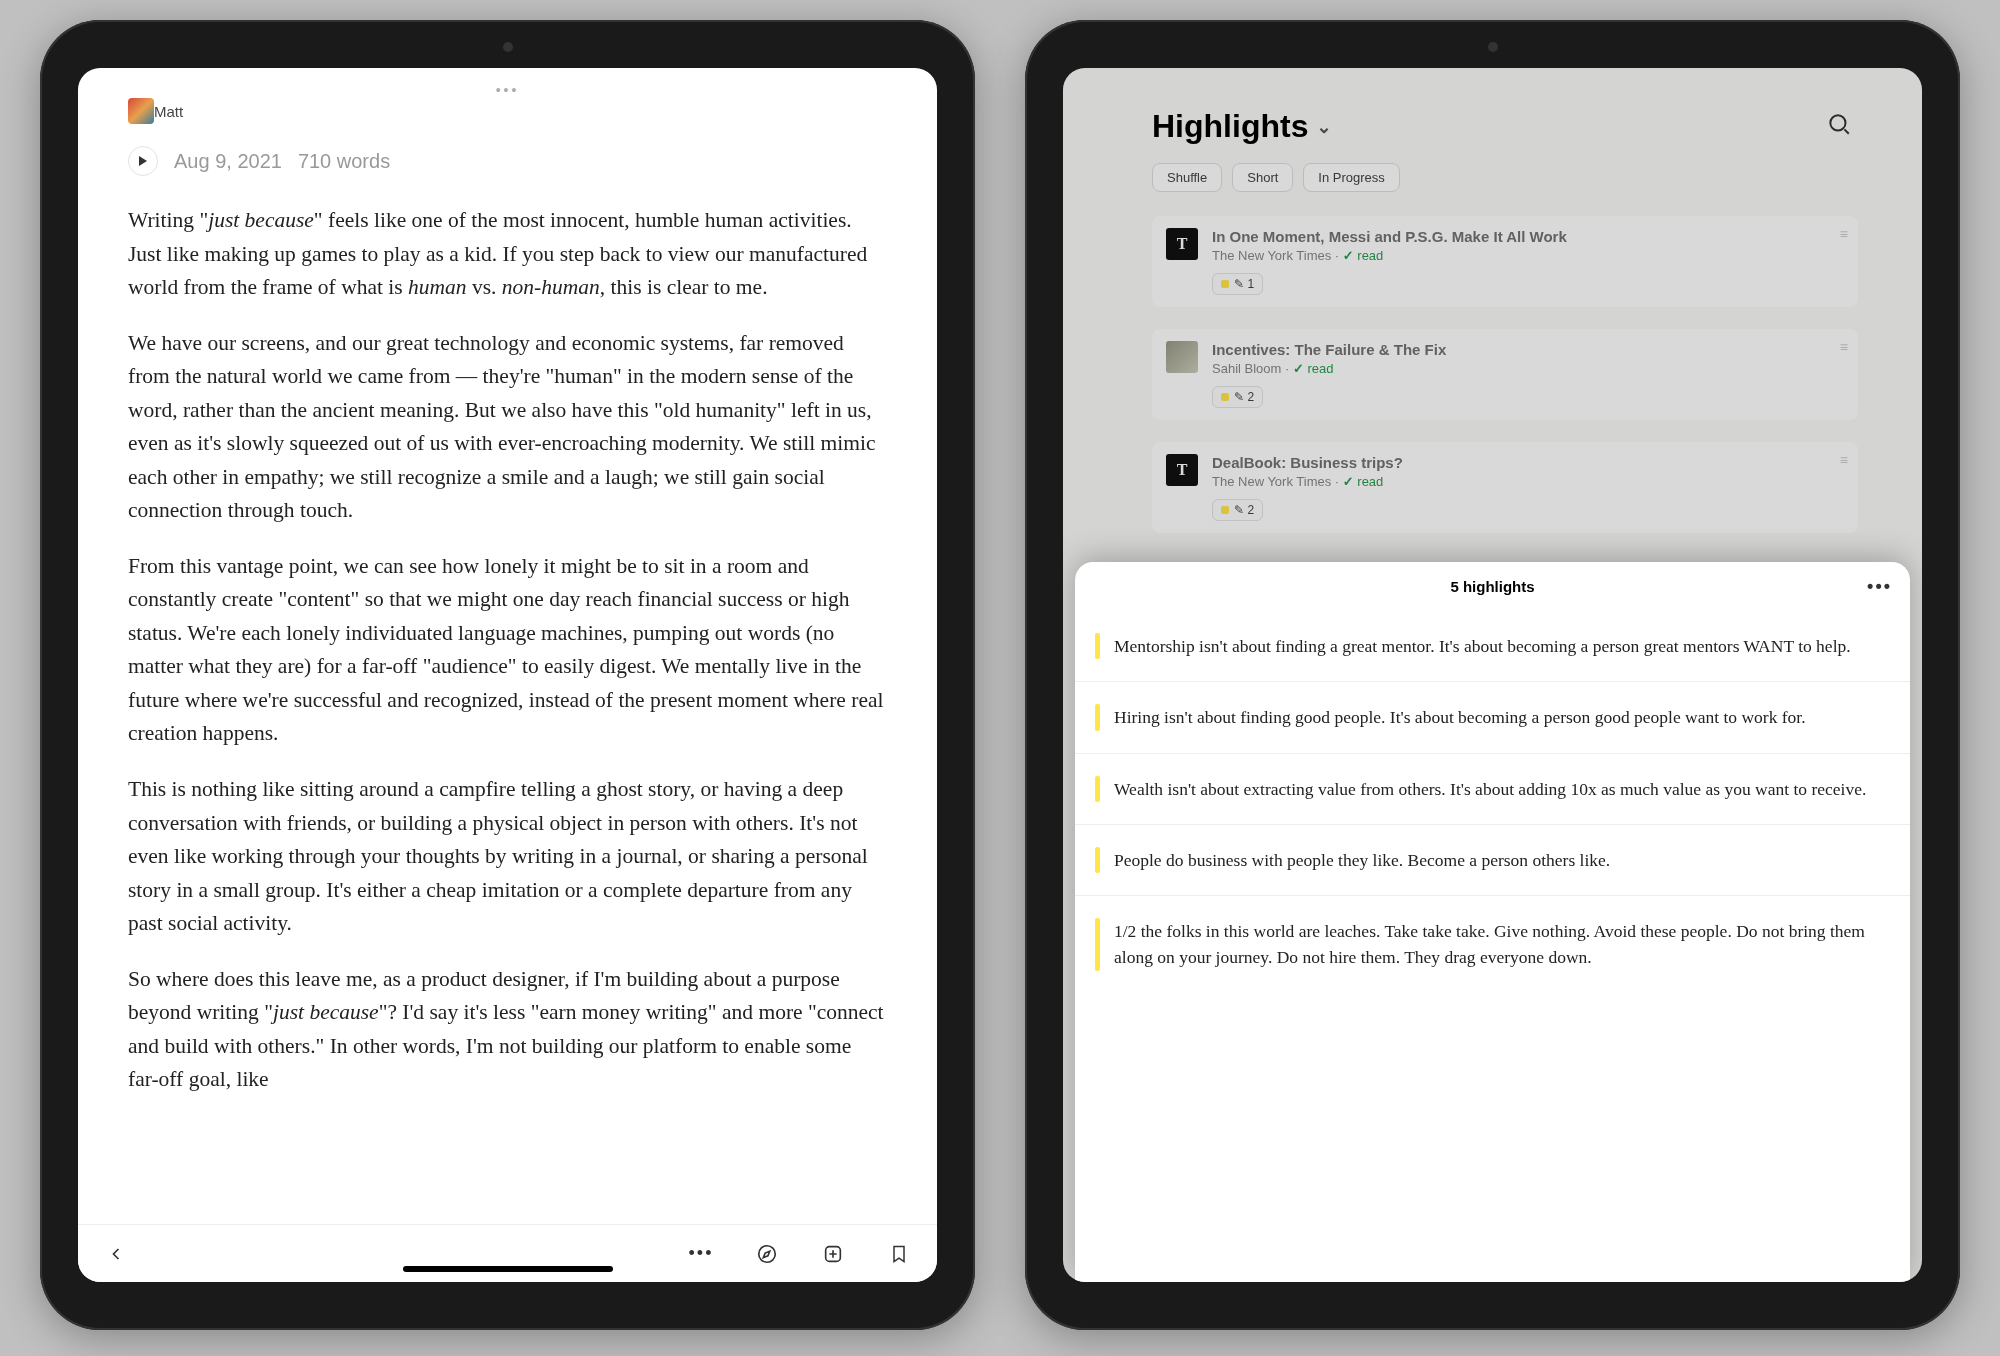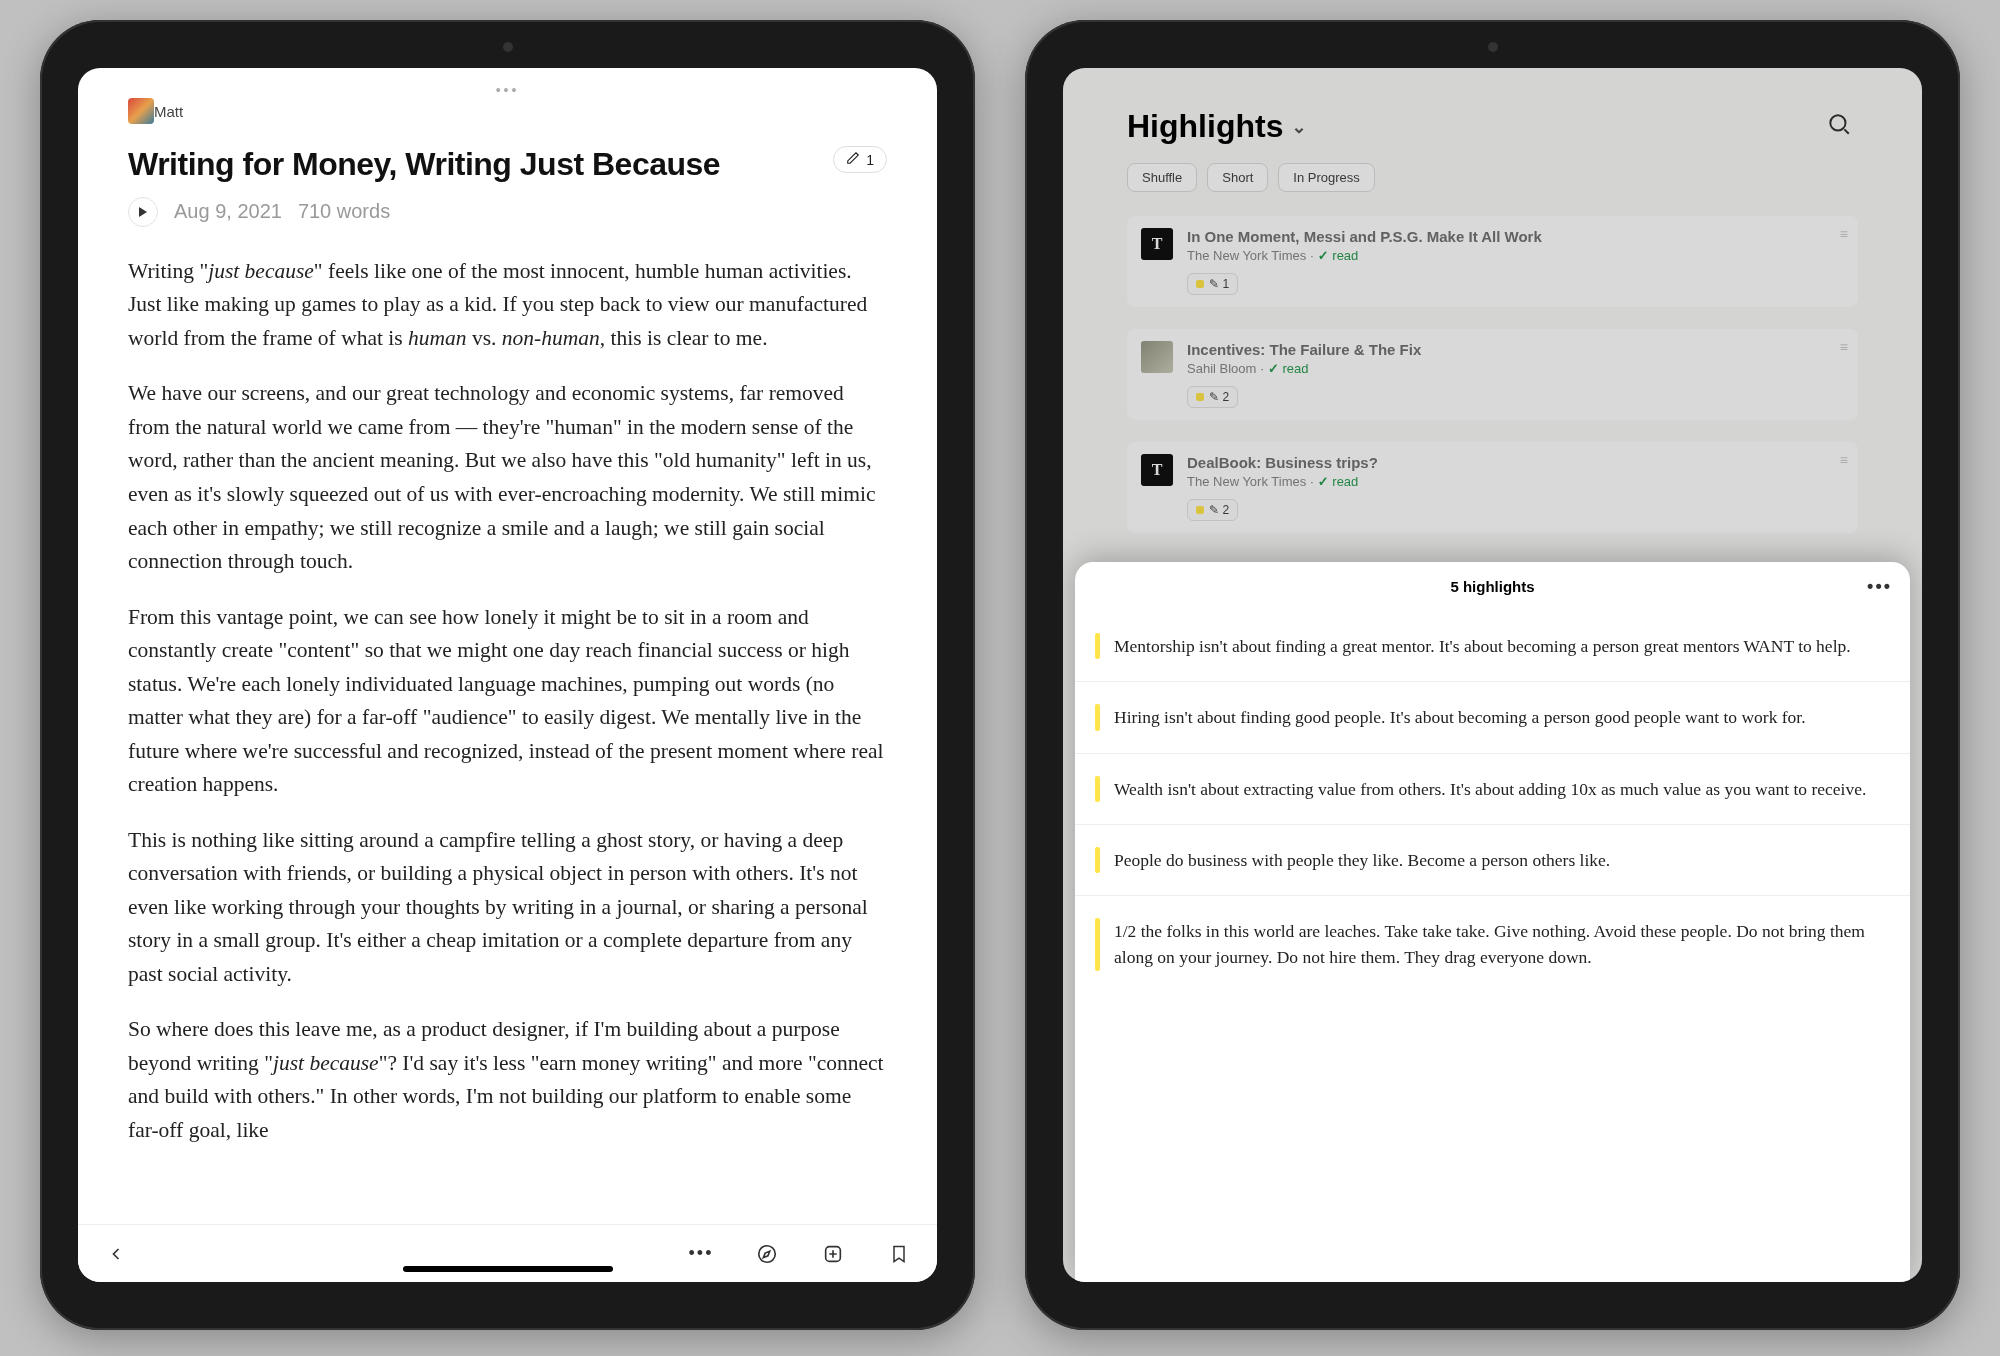--- a/index.html
+++ b/index.html
@@ -69,21 +69,21 @@
   .body em { font-style:italic; }
   .fade { position:absolute; left:0; right:0; bottom:58px; height:60px; background:linear-gradient(to bottom, rgba(255,255,255,0), #fff); }
   .dots-top { position:absolute; top:14px; left:50%; transform:translateX(-50%); letter-spacing:3px; color:#aaa; font-size:14px; }
   .toolbar { position:absolute; bottom:0; left:0; right:0; height:58px; border-top:1px solid #eee; background:#fff; display:flex; align-items:center; justify-content:space-between; padding:0 26px; }
   .toolbar .right { display:flex; gap:42px; align-items:center; }
   .icon { width:24px; height:24px; display:flex; align-items:center; justify-content:center; color:#333; }
 
   
   .statusbar { height:30px; display:flex; align-items:center; justify-content:space-between; padding:0 18px; font-size:12px; color:#222; }
   .status-right { display:flex; align-items:center; gap:6px; }
-  .highlights-page { padding: 40px 64px 0; position:relative; z-index:1; }
+  .highlights-page { padding: 40px 64px 0; position:relative; z-index:1;margin-left:25px; }
   .hl-header-row { display:flex; align-items:center; justify-content:space-between; }
   .hl-title { font-size:32px; font-weight:800; display:flex; align-items:center; gap:8px; }
   .hl-title .chev { font-size:18px; color:#555; }
   .search-circle { width:32px; height:32px; color:#333; }
   .filter-row { display:flex; gap:10px; margin:18px 0 24px;text-align:center; }
   .chip { border:1px solid #ddd; border-radius:8px; padding:6px 14px; font-size:13px; color:#444; background:#fff; }
   .card-list { display:flex; flex-direction:column; gap:22px; }
   .card { display:flex; gap:14px; background:#fff; border-radius:8px; padding:12px 14px; position:relative; }
   .drag { position:absolute; right:8px; top:10px; color:#ccc; font-size:14px; letter-spacing:2px; }
   .thumb { width:32px; height:32px; background:#111; border-radius:3px; display:flex; align-items:center; justify-content:center; color:#fff; font-family:"Times New Roman",serif; font-weight:bold; font-size:16px; }
@@ -120,31 +120,20 @@
 <div class="ipad">
   <div class="screen">
     <div class="dots-top">•••</div>
     <div class="article">
 
       <div class="author-row">
         <div class="avatar"></div>
         <div class="author-name">Matt</div>
       </div>
 
-      <div class="title-row">
-        <h1 class="article-title">Writing for Money, Writing Just Because</h1>
-        <div class="edit-pill">
-          <span>
-            <svg width="14" height="14" viewBox="0 0 24 24" fill="none" stroke="currentColor" stroke-width="2">
-                <path d="M17 3l4 4L7 21H3v-4L17 3z"></path>
-              </svg>
-          </span>
-          <span>1</span>
-        </div>
-      </div>
 
       <div class="meta-row">
         <div class="play-btn">
           <svg viewBox="0 0 10 10">
               <path d="M1 0 L9 5 L1 10 Z" fill="#333"></path>
             </svg>
         </div>
         <span class="meta-text">Aug 9, 2021</span>
         <span class="meta-text">710 words</span>
       </div>

